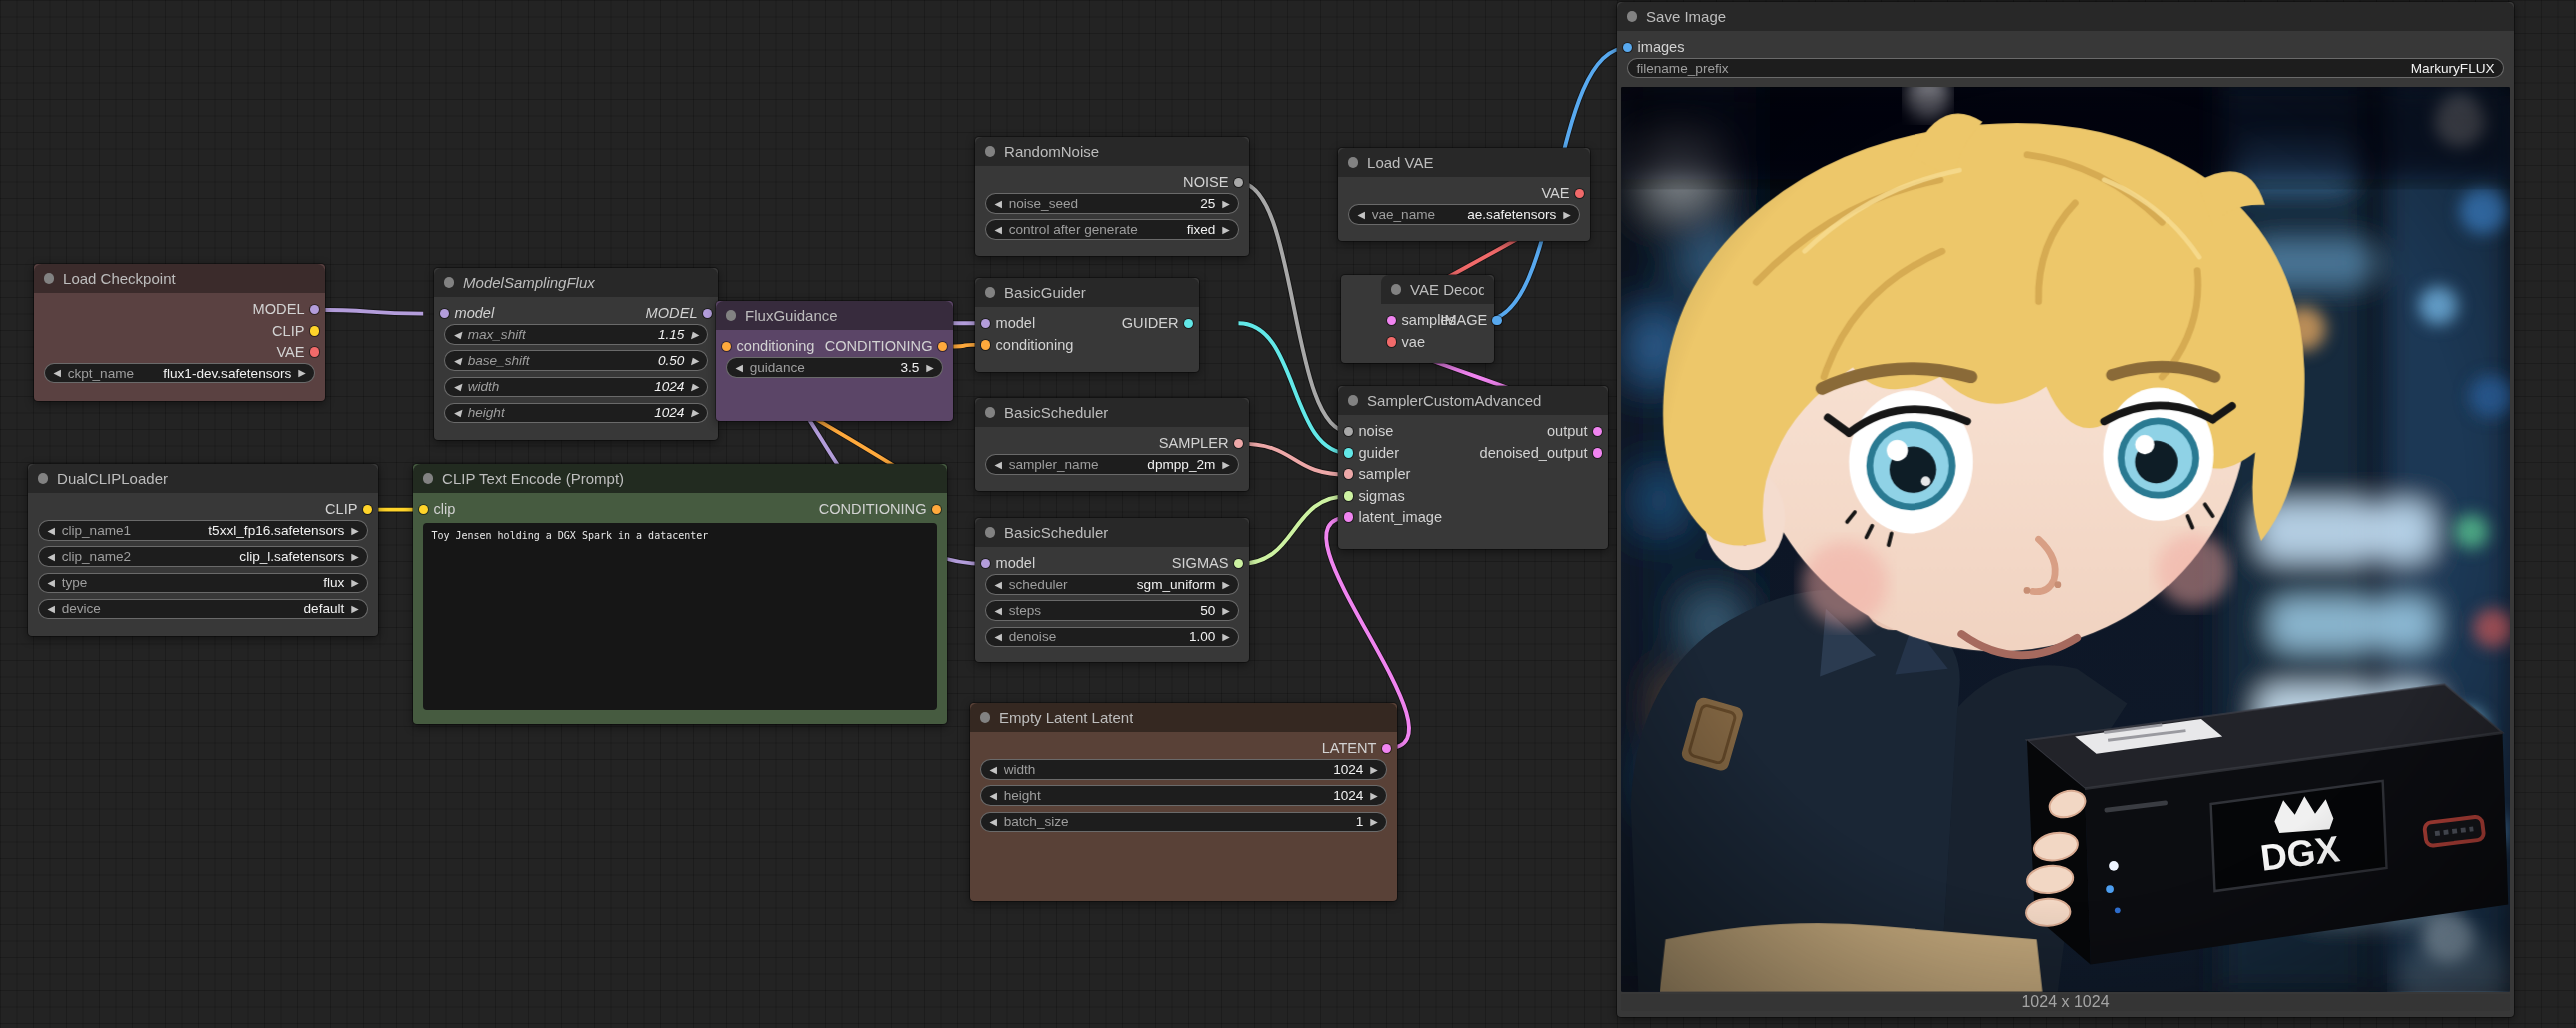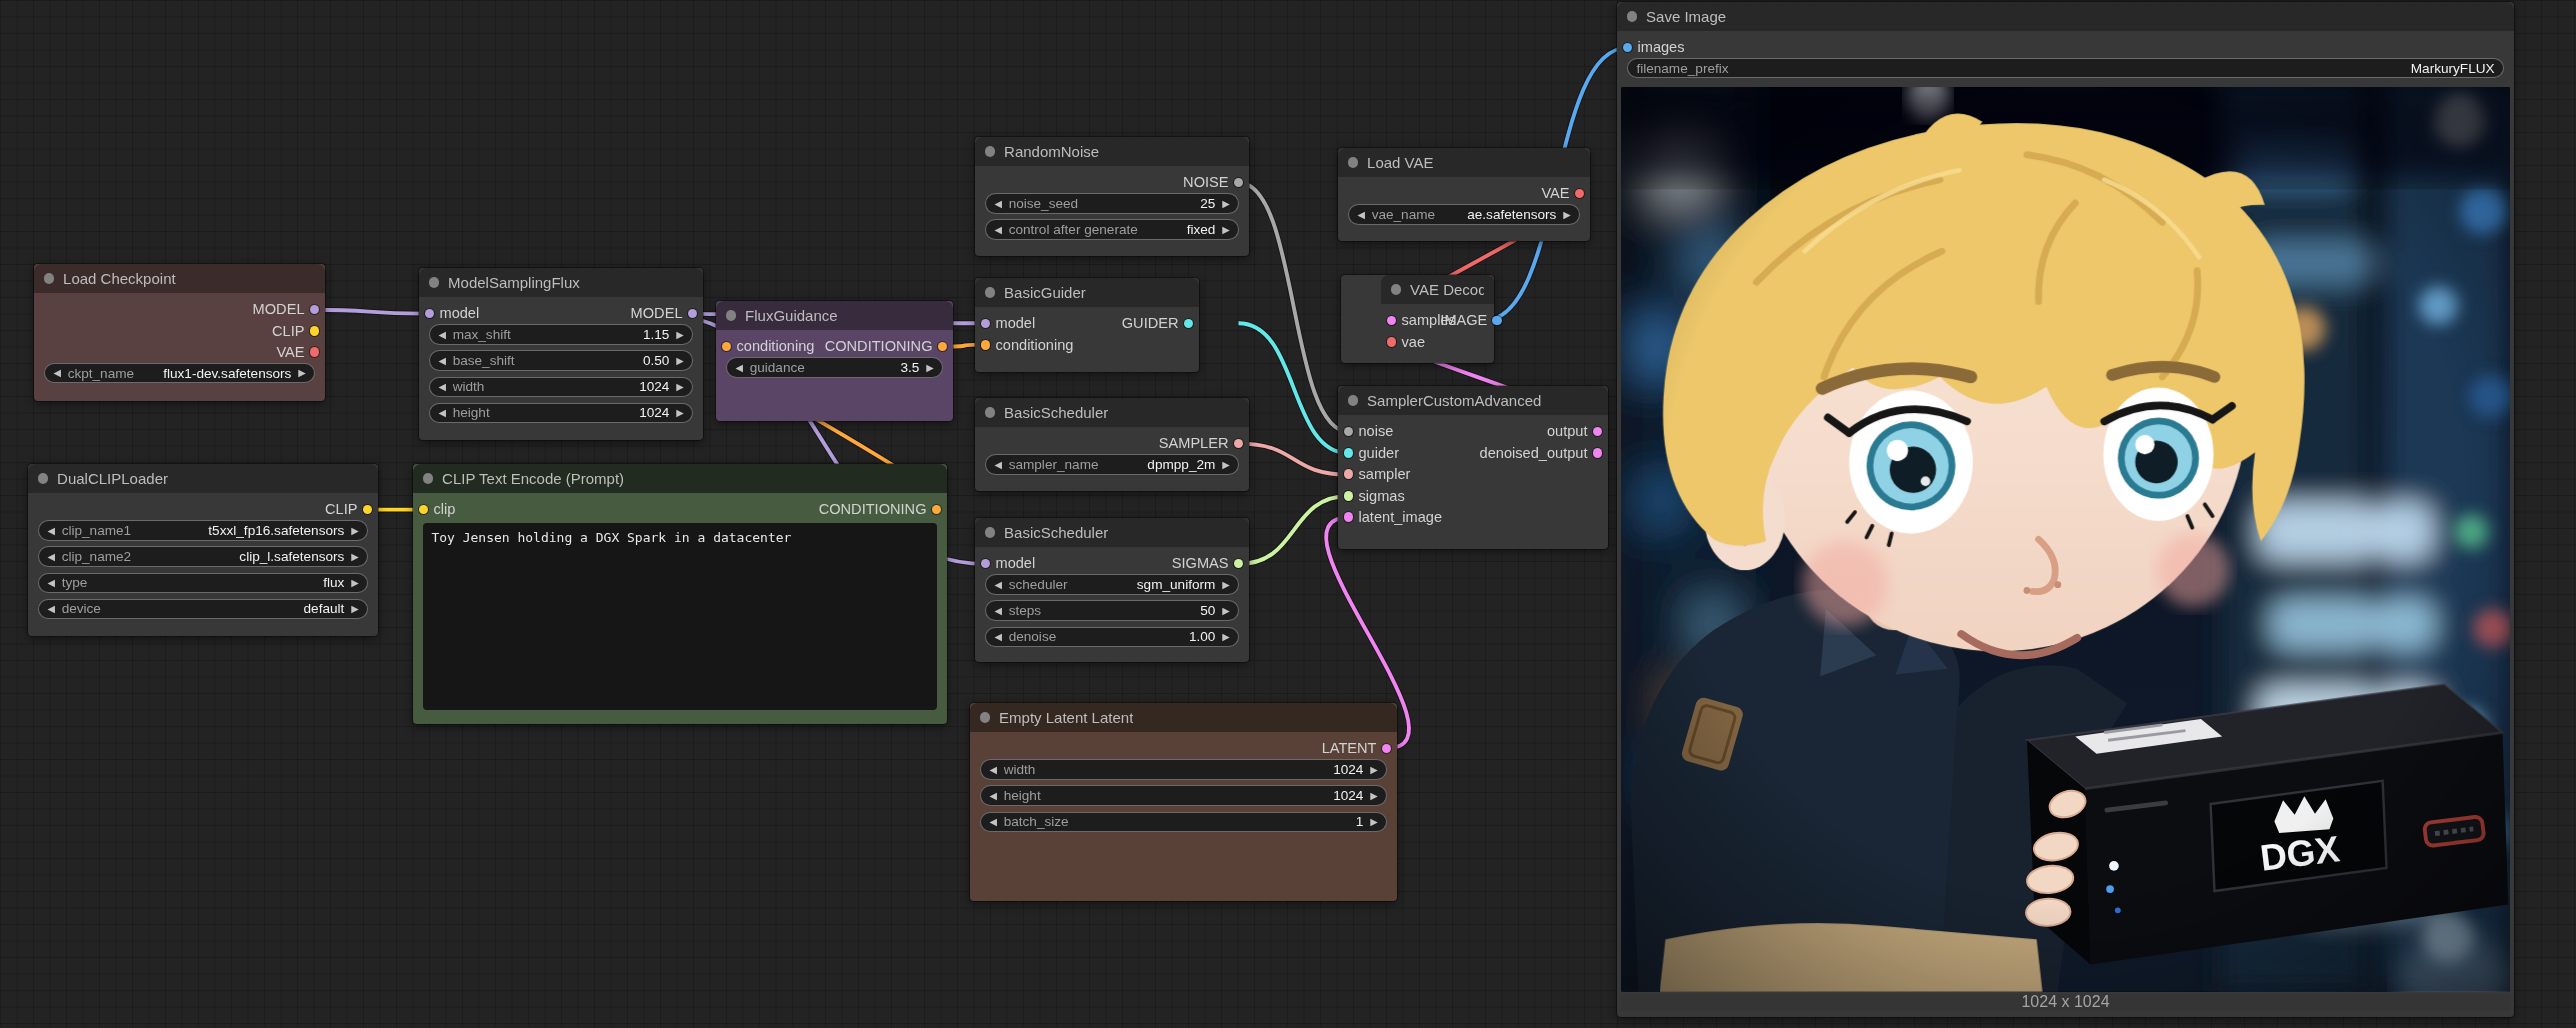--- a/index.html
+++ b/index.html
@@ -37,21 +37,21 @@
     height:20.4px;flex:0 0 20.4px;margin:0 9.7px 5.8px;display:flex;align-items:center;gap:6.8px;
     background:#1d1d1d;border:1px solid rgba(170,170,170,0.55);border-radius:10.7px;
     padding:0 8.7px;box-sizing:border-box;font-size:13.6px;white-space:nowrap;overflow:hidden;
   }
   .w-arrow{color:#c4c4c4;font-size:9.7px;line-height:1;flex:0 0 auto;}
   .w-label{color:#9e9e9e;overflow:hidden;text-overflow:ellipsis;}
   .w-value{margin-left:auto;color:#f1f1f1;}
   .prompt-box{
     flex:1;margin:2.9px 9.7px 7.8px;background:#161616;border-radius:3.9px;
     padding:6.8px 8.7px;box-sizing:border-box;
-    font-family:"DejaVu Sans Mono", monospace;font-size:13px;color:#e8e8e8;
+    font-family:"DejaVu Sans Mono", monospace;font-size:10px;color:#e8e8e8;
     white-space:pre-wrap;overflow:hidden;min-height:0;
   }
   .node-image{flex:1;margin:2.9px 3.9px 0;min-height:0;background:#07090e;border-radius:1.9px;overflow:hidden;}
   .node-image svg{display:block;width:100%;height:100%;}
   .img-caption{
     height:17.5px;flex:0 0 17.5px;margin:1.9px 3.9px 0;background:#353535;border-radius:1.9px;
     display:flex;align-items:center;justify-content:center;
     font-size:16px;color:#a4a4a4;
   }
 </style>
@@ -156,21 +156,21 @@
           <span class="w-arrow">▶</span>
         </div>
         <div class="widget">
           <span class="w-arrow">◀</span>
           <span class="w-label">device</span>
           <span class="w-value">default</span>
           <span class="w-arrow">▶</span>
         </div>
       </div>
     </div>
-    <div class="node" style="left: 419px; top: 268px; width: 284px; height: 172px;">
+    <div class="node" style="left: 434px; top: 268px; width: 284px; height: 172px; font-style: italic;">
       <div class="n-head">
         <span class="n-dot"></span>
         <span class="n-title">ModelSamplingFlux</span>
       </div>
       <div class="n-body">
         <div class="slot-row">
           <div class="slot">
             <span class="s-dot" style="background: rgb(179, 157, 219);"></span>
             <span class="slot-label">model</span>
           </div>

